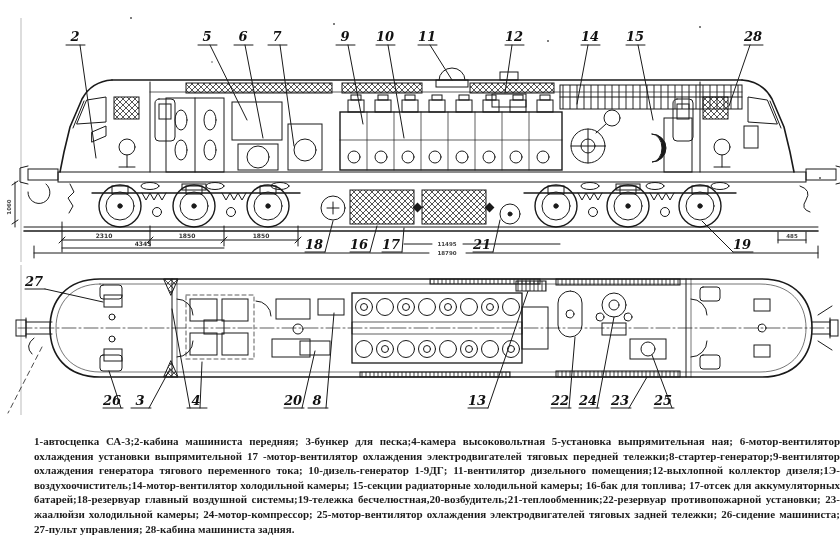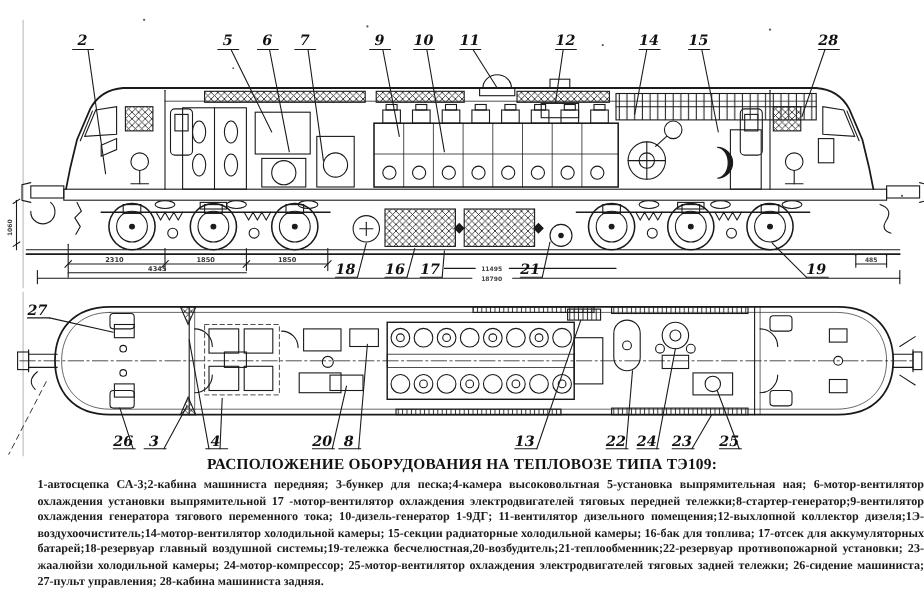--- a/index.html
+++ b/index.html
@@ -460,15 +460,14 @@
       <text class="co" text-anchor="middle" x="293" y="140">20</text>
       <text class="co" text-anchor="middle" x="317" y="140">8</text>
       <text class="co" text-anchor="middle" x="477" y="140">13</text>
       <text class="co" text-anchor="middle" x="560" y="140">22</text>
       <text class="co" text-anchor="middle" x="588" y="140">24</text>
       <text class="co" text-anchor="middle" x="620" y="140">23</text>
       <text class="co" text-anchor="middle" x="663" y="140">25</text>
     </g>
   </svg>
 
-  <div id="title">РАСПОЛОЖЕНИЕ ОБОРУДОВАНИЯ НА ТЕПЛОВОЗЕ ТИПА ТЭ109:</div>
   <div id="legend">1-автосцепка СА-3;2-кабина машиниста передняя; 3-бункер для песка;4-камера высоковольтная 5-установка выпрямительная ная; 6-мотор-вентилятор охлаждения установки выпрямительной 17 -мотор-вентилятор охлаждения электродвигателей тяговых передней тележки;8-стартер-генератор;9-вентилятор охлаждения генератора тягового переменного тока; 10-дизель-генератор 1-9ДГ; 11-вентилятор дизельного помещения;12-выхлопной коллектор дизеля;1Э-воздухоочиститель;14-мотор-вентилятор холодильной камеры; 15-секции радиаторные холодильной камеры; 16-бак для топлива; 17-отсек для аккумуляторных батарей;18-резервуар главный воздушной системы;19-тележка бесчелюстная,20-возбудитель;21-теплообменник;22-резервуар противопожарной установки; 23-жаалюйзи холодильной камеры; 24-мотор-компрессор; 25-мотор-вентилятор охлаждения электродвигателей тяговых задней тележки; 26-сидение машиниста; 27-пульт управления; 28-кабина машиниста задняя.</div>
 </div>
 
 </body></html>

